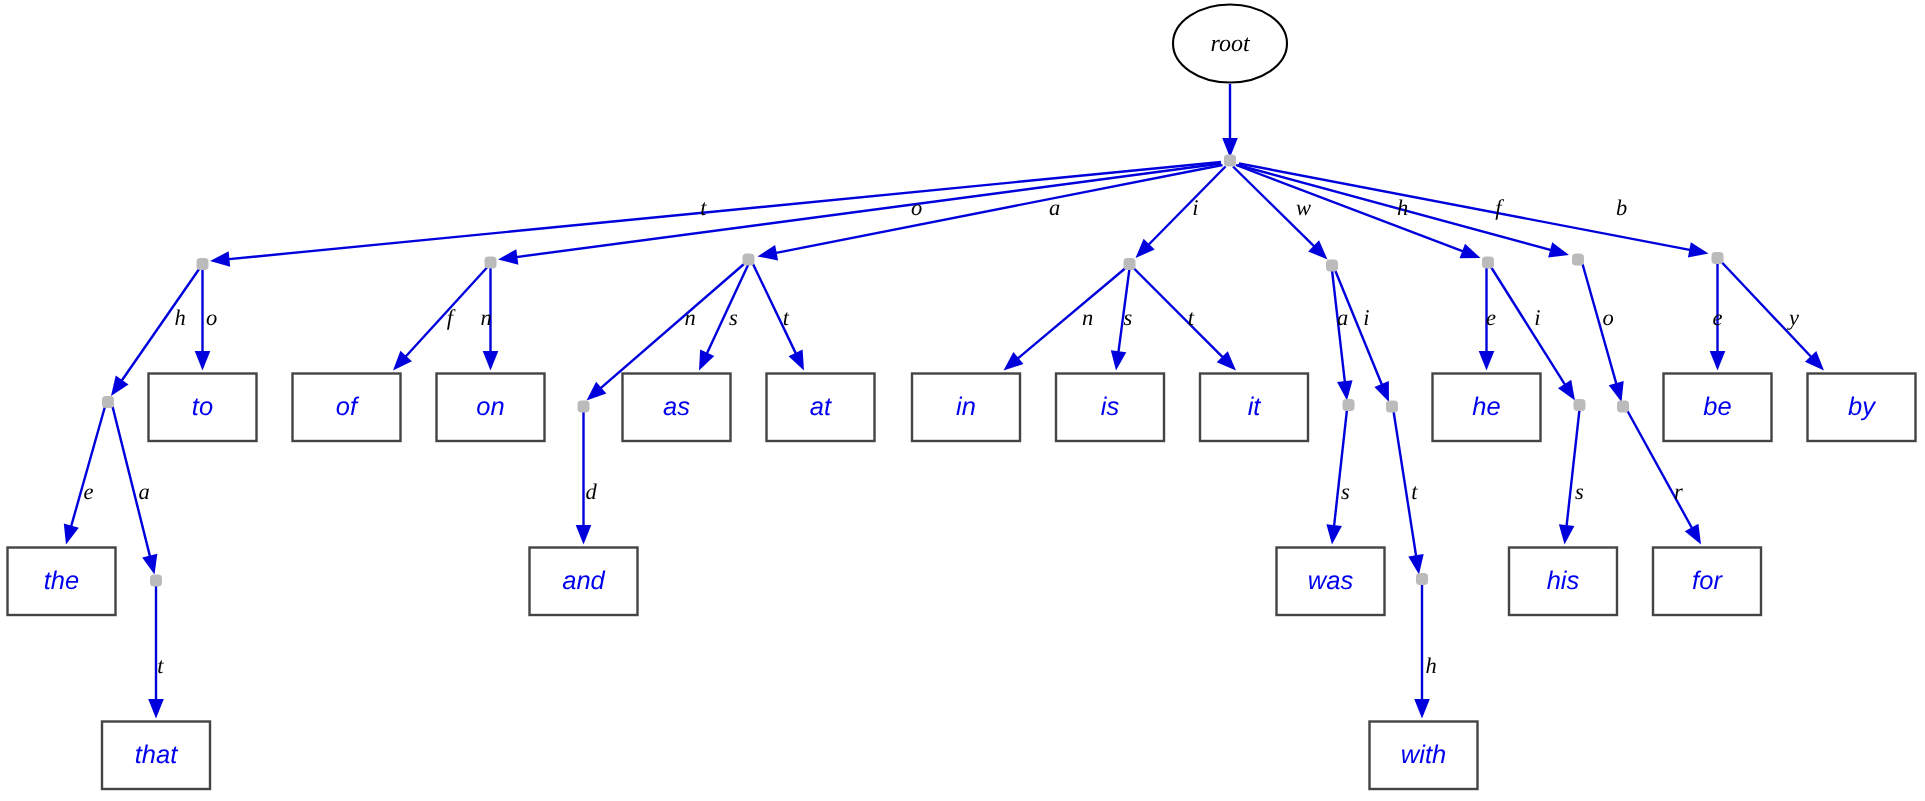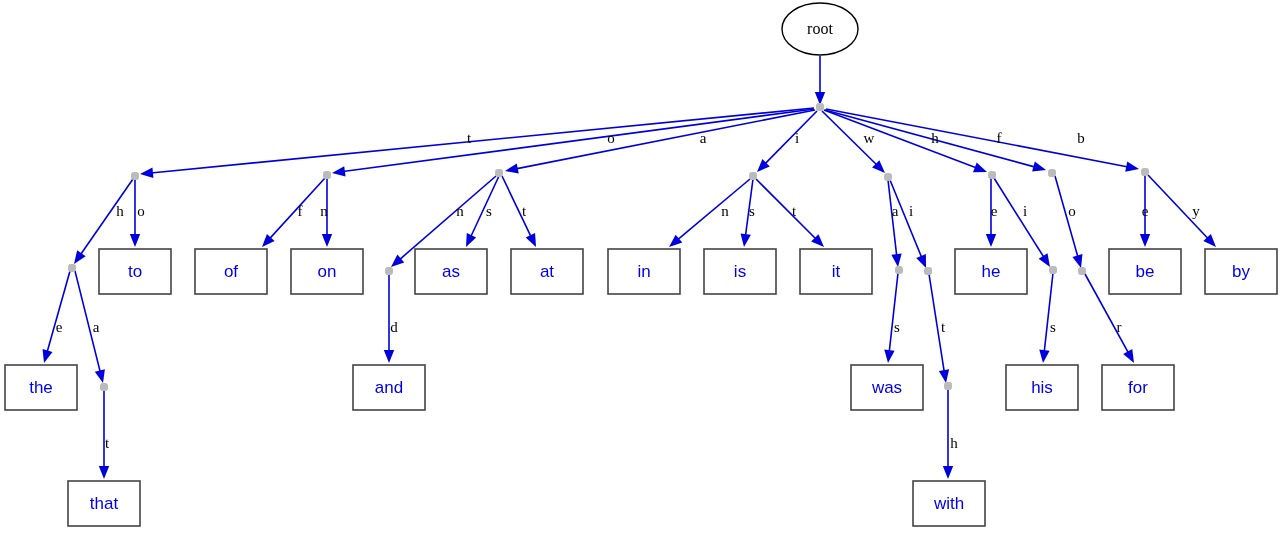--- a/index.html
+++ b/index.html
@@ -11,20 +11,21 @@
   body {
     width: 1283px;
     height: 534px;
     overflow: hidden;
     font-family: "Liberation Sans", sans-serif;
   }
   #graph-root {
     position: relative;
     width: 1283px;
     height: 534px;
+    font-style: italic;
   }
   svg#trie-svg {
     position: absolute;
     top: 0;
     left: 0;
     width: 1283px;
     height: 534px;
     display: block;
   }
   .edge-line {

